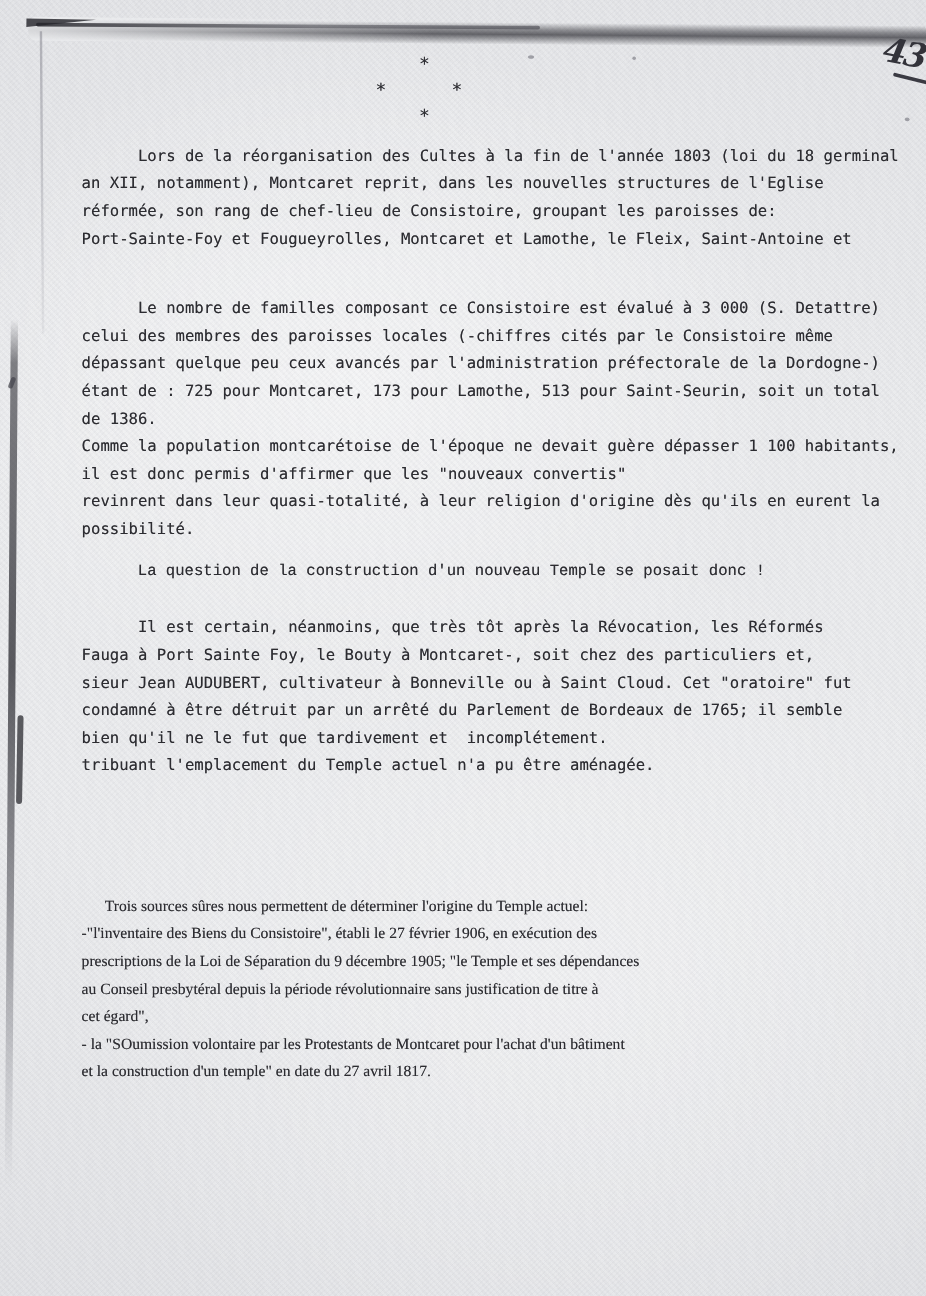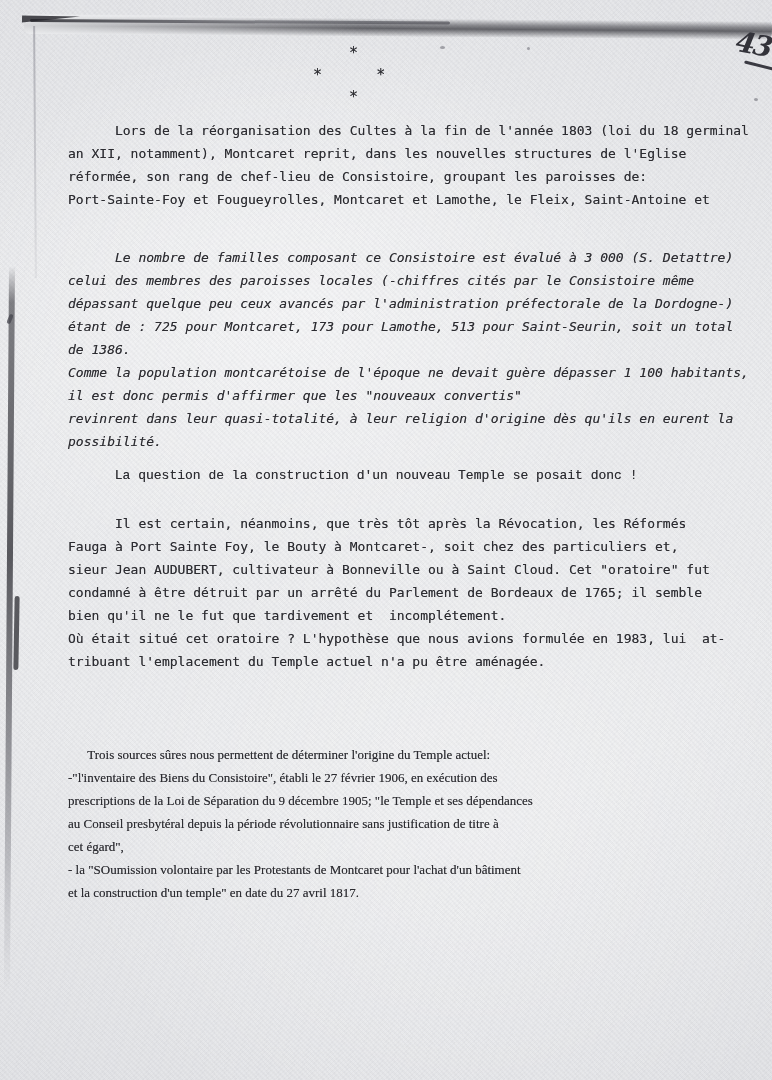--- a/index.html
+++ b/index.html
@@ -88,21 +88,21 @@
     display:inline-block;
     font-family:"DejaVu Serif", serif;font-style:italic;font-weight:700;
     font-size:28px;letter-spacing:-2px;
     transform:rotate(11deg);
   }
   .page-number .underline{
     position:absolute;left:8px;top:36px;width:30px;height:3px;
     background:#3a3a42;border-radius:2px;transform:rotate(14deg);
   }
   #p1{top:119px;}
-  #p2{top:246px;font-style:italic;}
+  #p2{top:246px;}
   #p3{top:464px;font-family:Liberation Mono, monospace;}
   #p4{top:512px;}
   #p5{top:743px;font-family:Liberation Serif, serif;}
 </style>
 </head>
 <body>
 
 <div class="page">
 
   <div class="edge-top"></div>
@@ -146,21 +146,20 @@
     </div>
   <div class="para" id="p3">
       <div class="line">      La question de la construction d'un nouveau Temple se posait donc !</div>
     </div>
   <div class="para" id="p4">
       <div class="line">      Il est certain, néanmoins, que très tôt après la Révocation, les Réformés</div>
       <div class="line">Fauga à Port Sainte Foy, le Bouty à Montcaret-, soit chez des particuliers et,</div>
       <div class="line">sieur Jean AUDUBERT, cultivateur à Bonneville ou à Saint Cloud. Cet "oratoire" fut</div>
       <div class="line">condamné à être détruit par un arrêté du Parlement de Bordeaux de 1765; il semble</div>
       <div class="line">bien qu'il ne le fut que tardivement et  incomplétement.</div>
-      <div class="line">Où était situé cet oratoire ? L'hypothèse que nous avions formulée en 1983, lui  at-</div>
       <div class="line">tribuant l'emplacement du Temple actuel n'a pu être aménagée.</div>
     </div>
   <div class="para" id="p5">
       <div class="line">      Trois sources sûres nous permettent de déterminer l'origine du Temple actuel:</div>
       <div class="line">-"l'inventaire des Biens du Consistoire", établi le 27 février 1906, en exécution des</div>
       <div class="line">prescriptions de la Loi de Séparation du 9 décembre 1905; "le Temple et ses dépendances</div>
       <div class="line">au Conseil presbytéral depuis la période révolutionnaire sans justification de titre à</div>
       <div class="line">cet égard",</div>
       <div class="line">- la "SOumission volontaire par les Protestants de Montcaret pour l'achat d'un bâtiment</div>
       <div class="line">et la construction d'un temple" en date du 27 avril 1817.</div>

